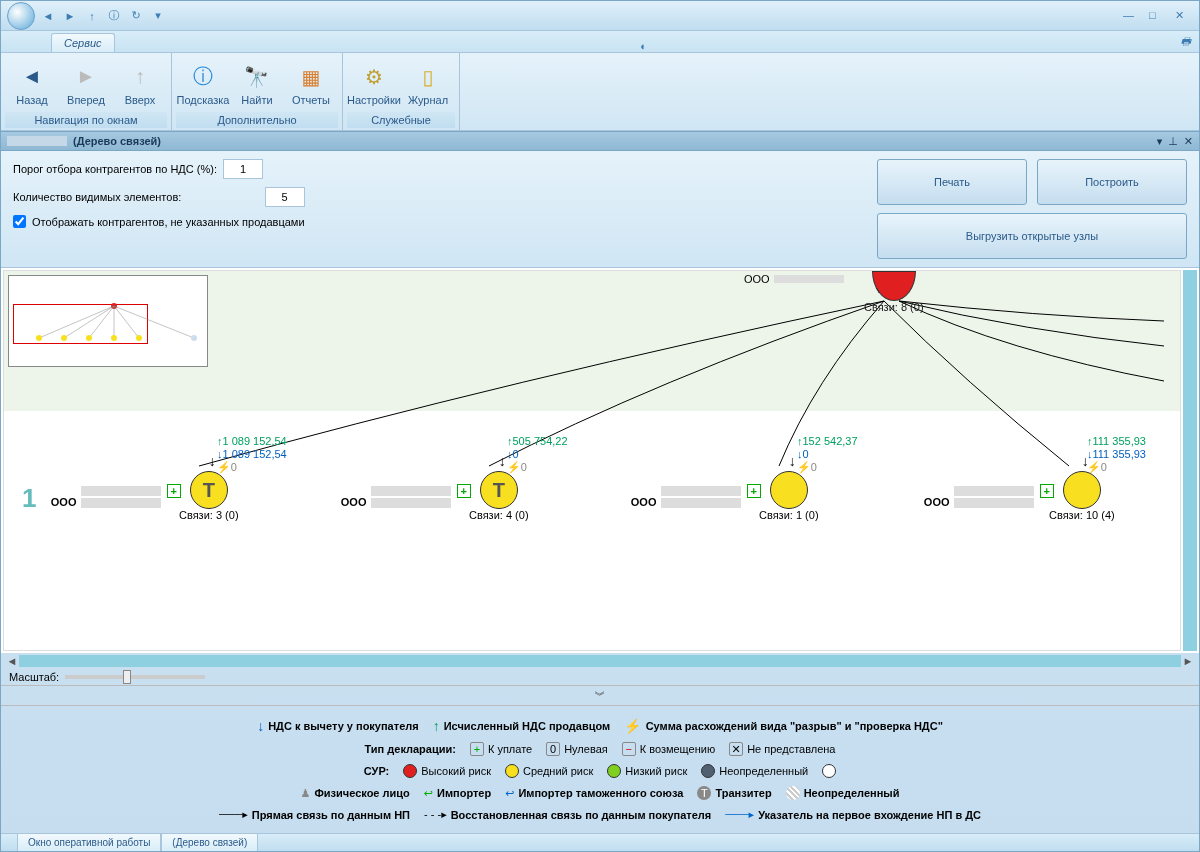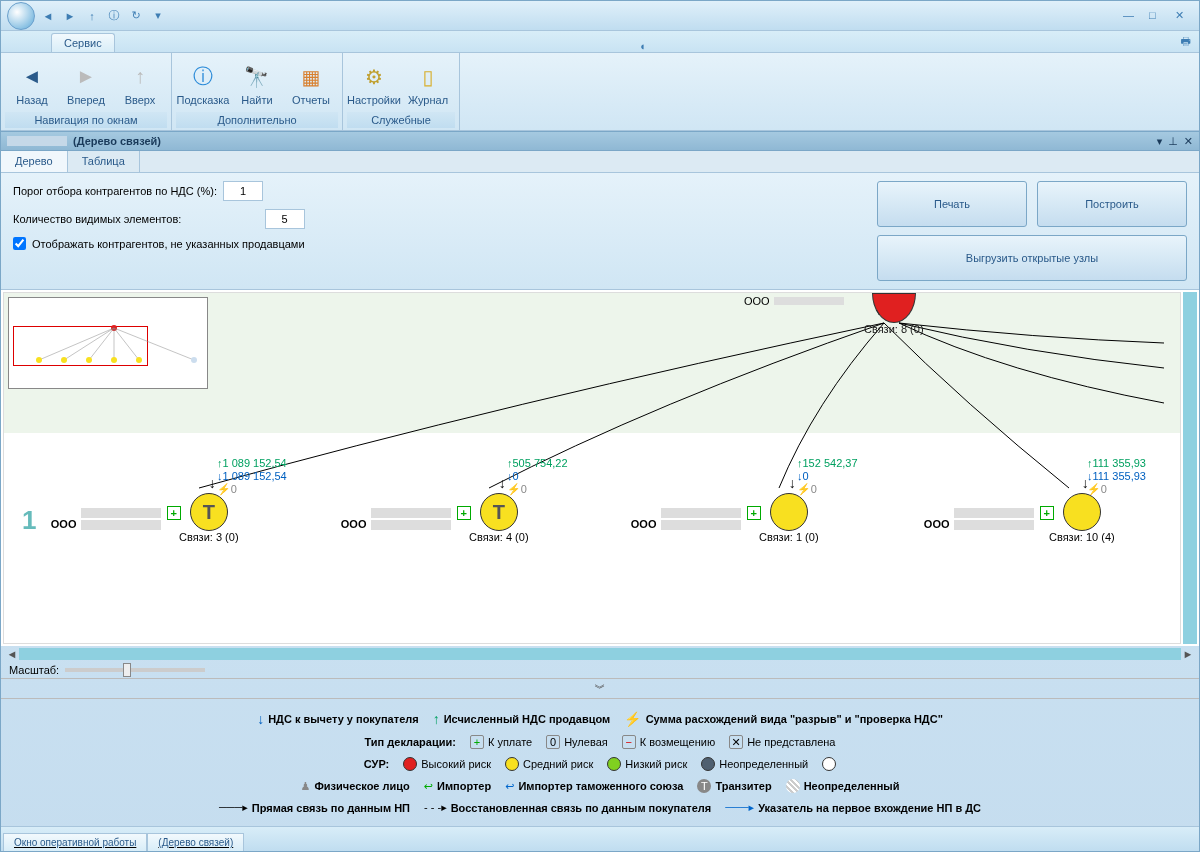--- a/index.html
+++ b/index.html
@@ -3,21 +3,21 @@
 <meta charset="utf-8">
 <style>
 * { box-sizing: border-box; margin: 0; padding: 0; font-family: Tahoma, Arial, sans-serif; font-size: 11px; }
 body { background: #fff; }
 .window { width: 1200px; height: 852px; border: 1px solid #7ba7c7; background: linear-gradient(#d4e8f5, #c5ddef); display: flex; flex-direction: column; }
 .titlebar { height: 30px; background: linear-gradient(#e0f0fa, #c0ddf0); display: flex; align-items: center; padding: 0 6px; gap: 4px; border-bottom: 1px solid #a8c5dc; }
 .titlebar .logo { width: 28px; height: 28px; border-radius: 50%; background: radial-gradient(circle at 35% 35%, #fff, #5aa8d8); border: 1px solid #6ba0cc; }
 .titlebar .nav-ico { width: 18px; height: 18px; display: inline-flex; align-items: center; justify-content: center; color: #3e7db3; cursor: pointer; }
 .titlebar .spacer { flex: 1; }
 .titlebar .win-btn { width: 18px; height: 14px; margin-left: 4px; color: #3e7db3; cursor: pointer; }
-.menutab-row { height: 22px; background: linear-gradient(#d8edf8, #c8e3f3); display: flex; align-items: flex-end; padding-left: 50px; border-bottom: 1px solid #a8c5dc; }
+.menutab-row { height: 22px; background: linear-gradient(#d8edf8, #c8e3f3); display: flex; align-items: flex-end; padding-left: 50px; border-bottom: 1px solid #a8c5dc; font-style: italic; }
 .menutab-row .tab { background: linear-gradient(#f2f9fd, #d8edf8); border: 1px solid #a8c5dc; border-bottom: none; border-radius: 3px 3px 0 0; padding: 3px 12px; color: #2a5a8a; }
 .menutab-row .ico-right { margin-left: auto; margin-right: 8px; color: #3e7db3; }
 .ribbon { height: 78px; background: linear-gradient(#e5f2fa, #d0e6f4); display: flex; border-bottom: 1px solid #a8c5dc; }
 .ribbon-group { display: flex; flex-direction: column; align-items: center; border-right: 1px solid #a8c5dc; padding: 2px 4px; }
 .ribbon-row { display: flex; gap: 0; flex: 1; }
 .ribbon-btn { width: 54px; display: flex; flex-direction: column; align-items: center; justify-content: center; gap: 2px; color: #2a5a8a; cursor: pointer; padding: 2px; }
 .ribbon-btn .ico { font-size: 20px; height: 30px; display: flex; align-items: center; }
 .ribbon-label { color: #2a5a8a; padding: 2px 4px; background: linear-gradient(#d0e6f4, #c0ddf0); width: 100%; text-align: center; }
 .panel-header { height: 20px; background: linear-gradient(#a5c9e0, #8fb8d4); display: flex; align-items: center; padding: 0 6px; color: #1a3a5a; border-top: 1px solid #7ba7c7; border-bottom: 1px solid #7ba7c7; }
 .panel-header .title { font-weight: bold; }
@@ -60,21 +60,21 @@
 .zoom-row { padding: 2px 8px; display: flex; align-items: center; gap: 6px; border-bottom: 1px solid #bbb; }
 .zoom-row .ztrack { width: 140px; height: 4px; background: #ccc; position: relative; }
 .zoom-row .zthumb { position: absolute; top: -5px; left: 58px; width: 8px; height: 14px; background: #eee; border: 1px solid #888; }
 .expand-row { text-align: center; border-bottom: 1px solid #bbb; padding: 2px; color: #555; cursor: pointer; }
 .legend { padding: 8px; }
 .legend-row { display: flex; align-items: center; justify-content: center; gap: 14px; padding: 4px 0; }
 .legend-row .li { display: flex; align-items: center; gap: 4px; }
 .legend-row .lbl { font-weight: bold; }
 .lico { width: 14px; height: 14px; display: inline-flex; align-items: center; justify-content: center; border-radius: 50%; }
 .lico.sq { border-radius: 2px; border: 1px solid #888; }
-.statusbar { height: 25px; background: linear-gradient(#d8edf8, #c0ddf0); display: flex; align-items: flex-end; padding: 0 2px; border-top: 1px solid #a8c5dc; text-decoration: underline; }
+.statusbar { height: 18px; background: linear-gradient(#d8edf8, #c0ddf0); display: flex; align-items: flex-end; padding: 0 16px; border-top: 1px solid #a8c5dc; }
 .statusbar .stab { background: linear-gradient(#f2f9fd, #d8edf8); border: 1px solid #a8c5dc; border-bottom: none; padding: 3px 10px; color: #2a5a8a; cursor: pointer; font-size: 10px; }
 .edges { position: absolute; top: 0; left: 0; pointer-events: none; }
 .big-one { position: absolute; top: 212px; left: 18px; font-size: 26px; color: #6bb; font-weight: bold; }
 </style>
 </head>
 <body>
 
 <div class="window">
 
   <div class="titlebar">
@@ -149,24 +149,20 @@
 
   <div class="panel-header">
     <span style="width:60px;height:10px;background:#c5d8e8;margin-right:6px"></span>
     <span class="title">(Дерево связей)</span>
     <div class="spacer"></div>
     <span class="pbtn">▾</span>
     <span class="pbtn">⊥</span>
     <span class="pbtn">✕</span>
   </div>
 
-  <div class="subtabs">
-    <div class="stab active">Дерево</div>
-    <div class="stab">Таблица</div>
-  </div>
 
   <div class="filters">
     <div class="fcol">
       <div class="frow">
           <span>Порог отбора контрагентов по НДС (%):</span>
           <input class="finput" style="width: 40px; text-align: center;" value="1">
         </div>
       <div class="frow">
           <span>Количество видимых элементов:</span>
           <input class="finput" style="width: 40px; text-align: center; margin-left: auto;" value="5">

